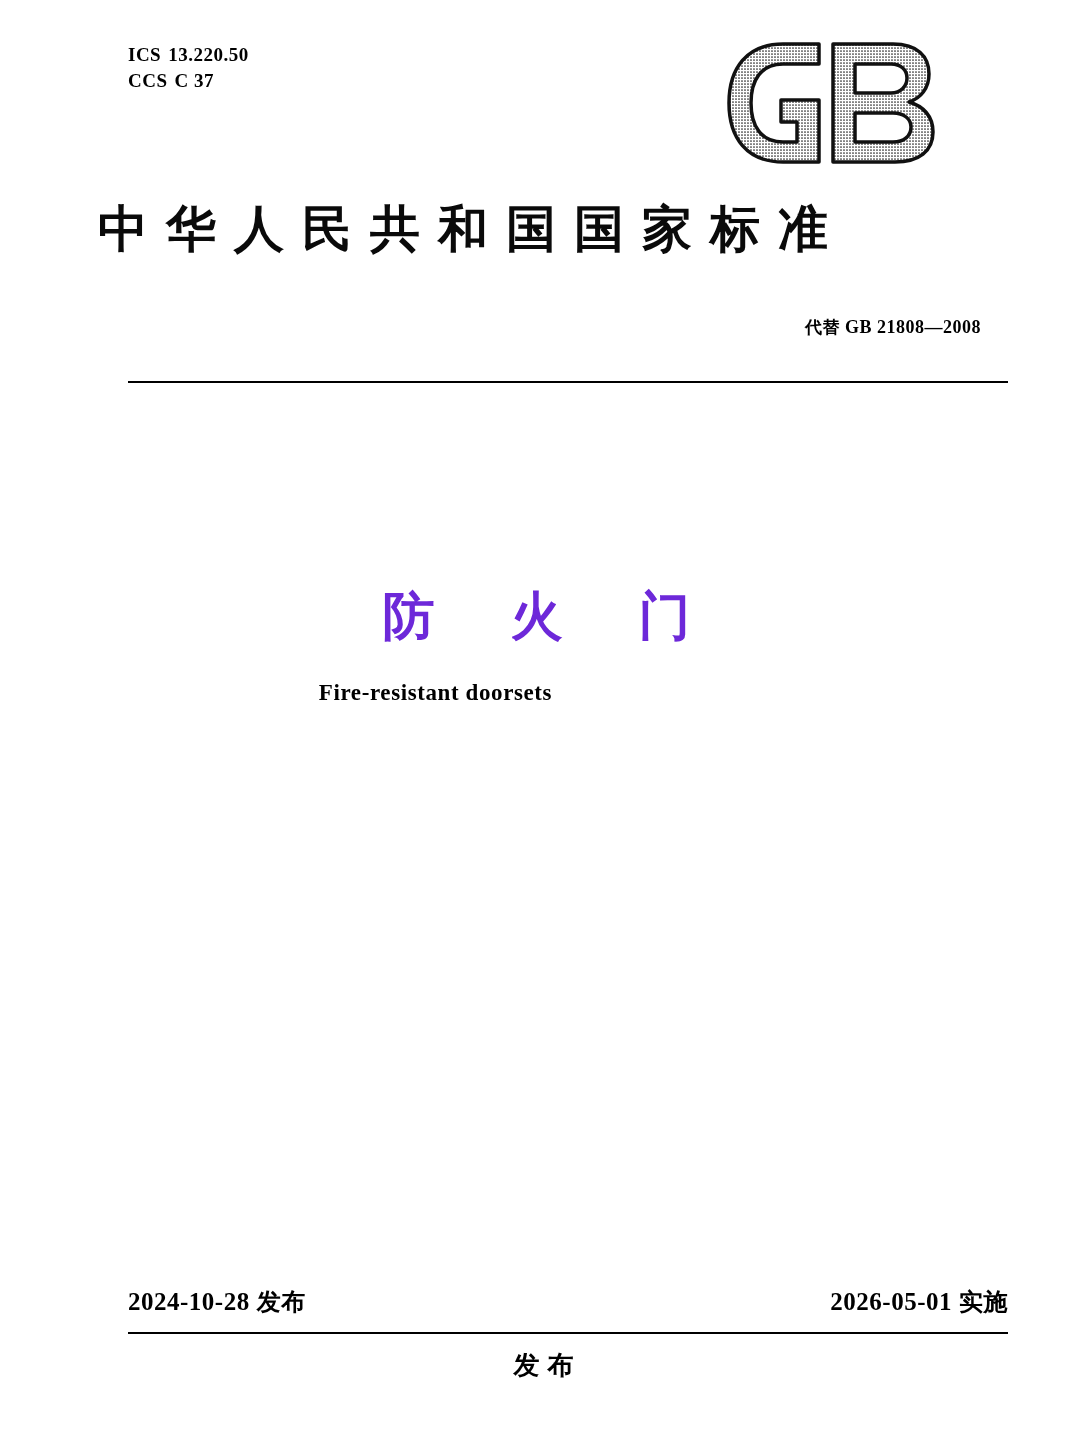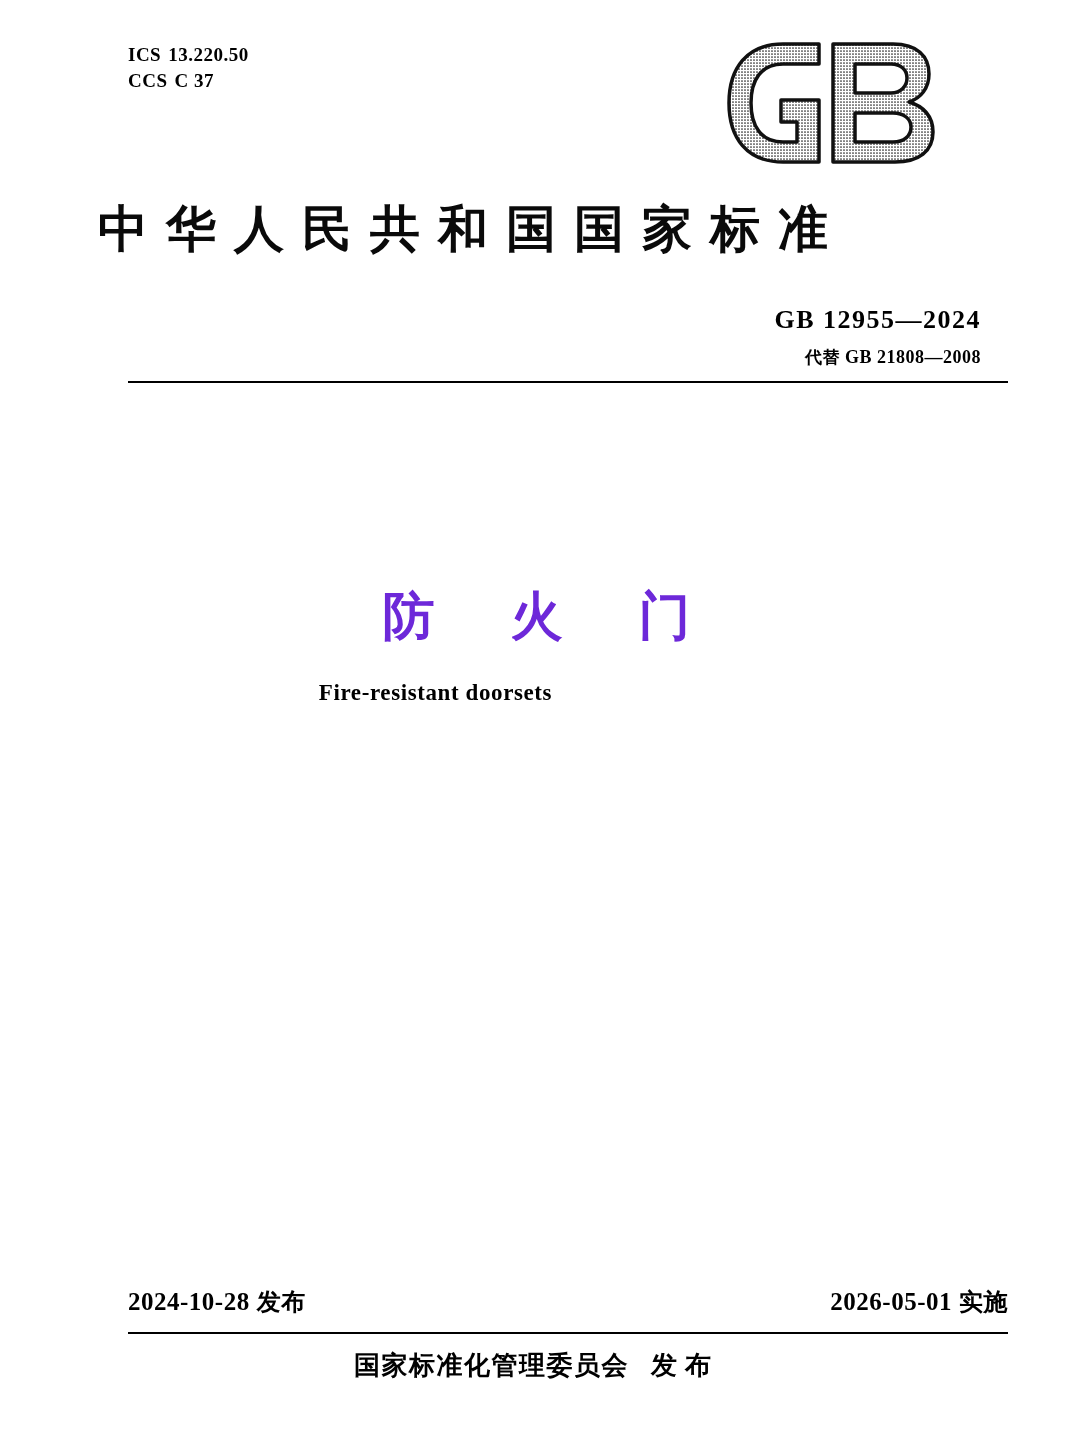--- a/index.html
+++ b/index.html
@@ -220,21 +220,20 @@
         <path d="M110 6 L170 6 C194 6 206 18 206 36 C206 50 198 60 186 64 C200 68 210 78 210 94 C210 113 196 124 172 124 L110 124 Z
                  M132 26 L132 55 L168 55 C178 55 184 48 184 40 C184 32 178 26 168 26 Z
                  M132 75 L132 104 L170 104 C181 104 188 98 188 89 C188 81 181 75 170 75 Z" fill="url(#dots)" stroke="#111111" stroke-width="3.5" stroke-linejoin="round" fill-rule="evenodd"></path>
       </g>
     </svg>
   </div>
 
   <div class="nat-title">中华人民共和国国家标准</div>
 
   <div class="std-no">
-    <div class="num">GB 12955—2024</div>
     <div class="replaces">
       <span class="cn">代替</span>
       <span>GB 21808—2008</span>
     </div>
   </div>
 
   <div class="rule-top"></div>
 
   <div class="doc-title-cn">防火门</div>
   <div class="doc-title-en">Fire-resistant doorsets</div>
@@ -243,18 +242,17 @@
     <span>2024-10-28</span><span class="cn">发布</span>
   </div>
   <div class="date-impl">
     <span>2026-05-01</span><span class="cn">实施</span>
   </div>
 
   <div class="rule-bottom"></div>
 
   <div class="publisher">
     <div class="orgs">
-      <div>国家标准化管理委员会</div>
     </div>
     <div class="pub-word">发布</div>
   </div>
 
 </div>
 
 </body></html>

